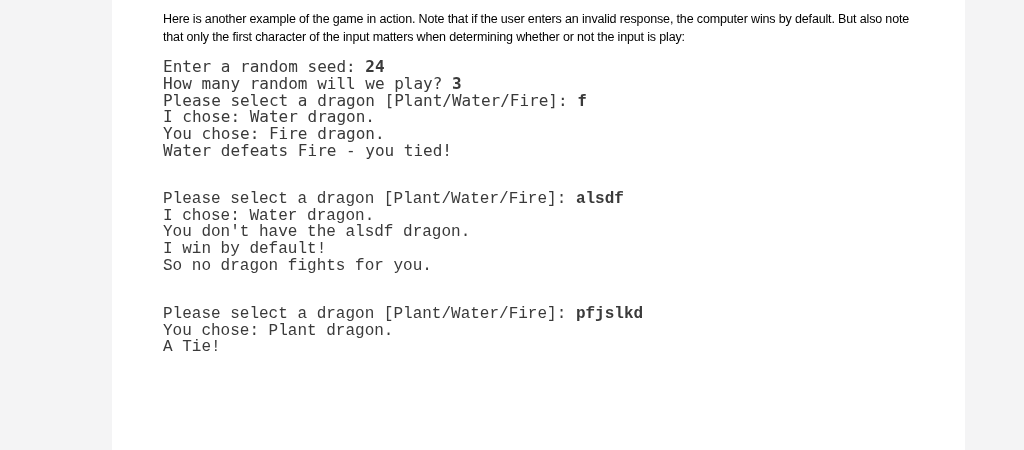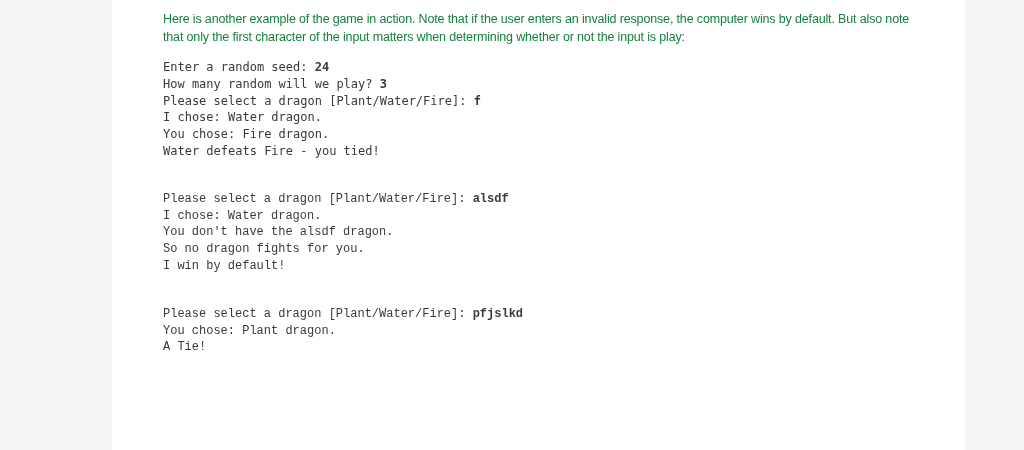--- a/index.html
+++ b/index.html
@@ -22,29 +22,29 @@
     height: 450px;
     background: #ffffff;
     box-sizing: border-box;
     padding: 10px 50px 0 51px;
   }
   .intro {
     font-family: "Liberation Sans", sans-serif;
     font-size: 12.5px;
     letter-spacing: -0.15px;
     line-height: 18px;
-    color: #15803d;
+    color: #000000;
   }
   .intro .iline {
     white-space: nowrap;
   }
   .terminal {
     margin-top: 13px;
     font-family: "DejaVu Sans Mono", "Liberation Mono", monospace;
-    font-size: 12px;
+    font-size: 16px;
     line-height: 16.8px;
     color: #3a3a3a;
   }
   .tblock + .tblock {
     margin-top: 31px;
     font-family: Liberation Mono, monospace;
   }
   .tline {
     white-space: pre;
   }
@@ -70,22 +70,22 @@
       <div class="tline"><span>Please select a dragon [Plant/Water/Fire]: </span><span class="user-in">f</span></div>
       <div class="tline"><span>I chose: Water dragon.</span></div>
       <div class="tline"><span>You chose: Fire dragon.</span></div>
       <div class="tline"><span>Water defeats Fire - you tied!</span></div>
     </div>
 
     <div class="tblock">
       <div class="tline"><span>Please select a dragon [Plant/Water/Fire]: </span><span class="user-in">alsdf</span></div>
       <div class="tline"><span>I chose: Water dragon.</span></div>
       <div class="tline"><span>You don't have the alsdf dragon.</span></div>
+      <div class="tline"><span>I win by default!</span></div>
       <div class="tline"><span>So no dragon fights for you.</span></div>
-      <div class="tline"><span>I win by default!</span></div>
     </div>
 
     <div class="tblock">
       <div class="tline"><span>Please select a dragon [Plant/Water/Fire]: </span><span class="user-in">pfjslkd</span></div>
       <div class="tline"><span>You chose: Plant dragon.</span></div>
       <div class="tline"><span>A Tie!</span></div>
     </div>
 
 
   </div>

